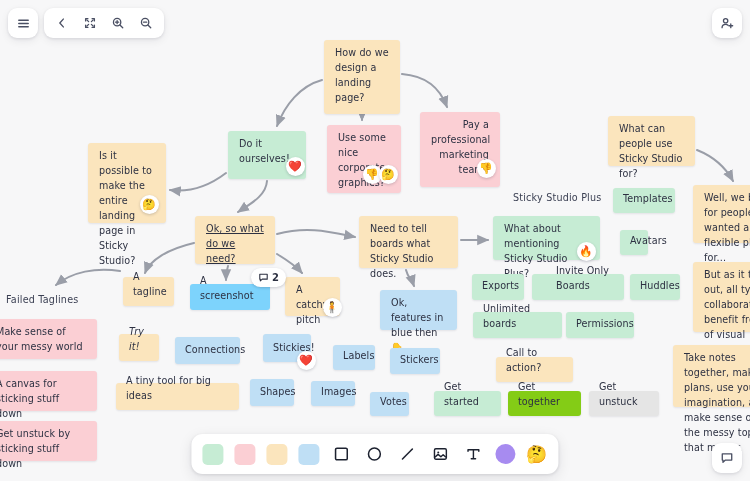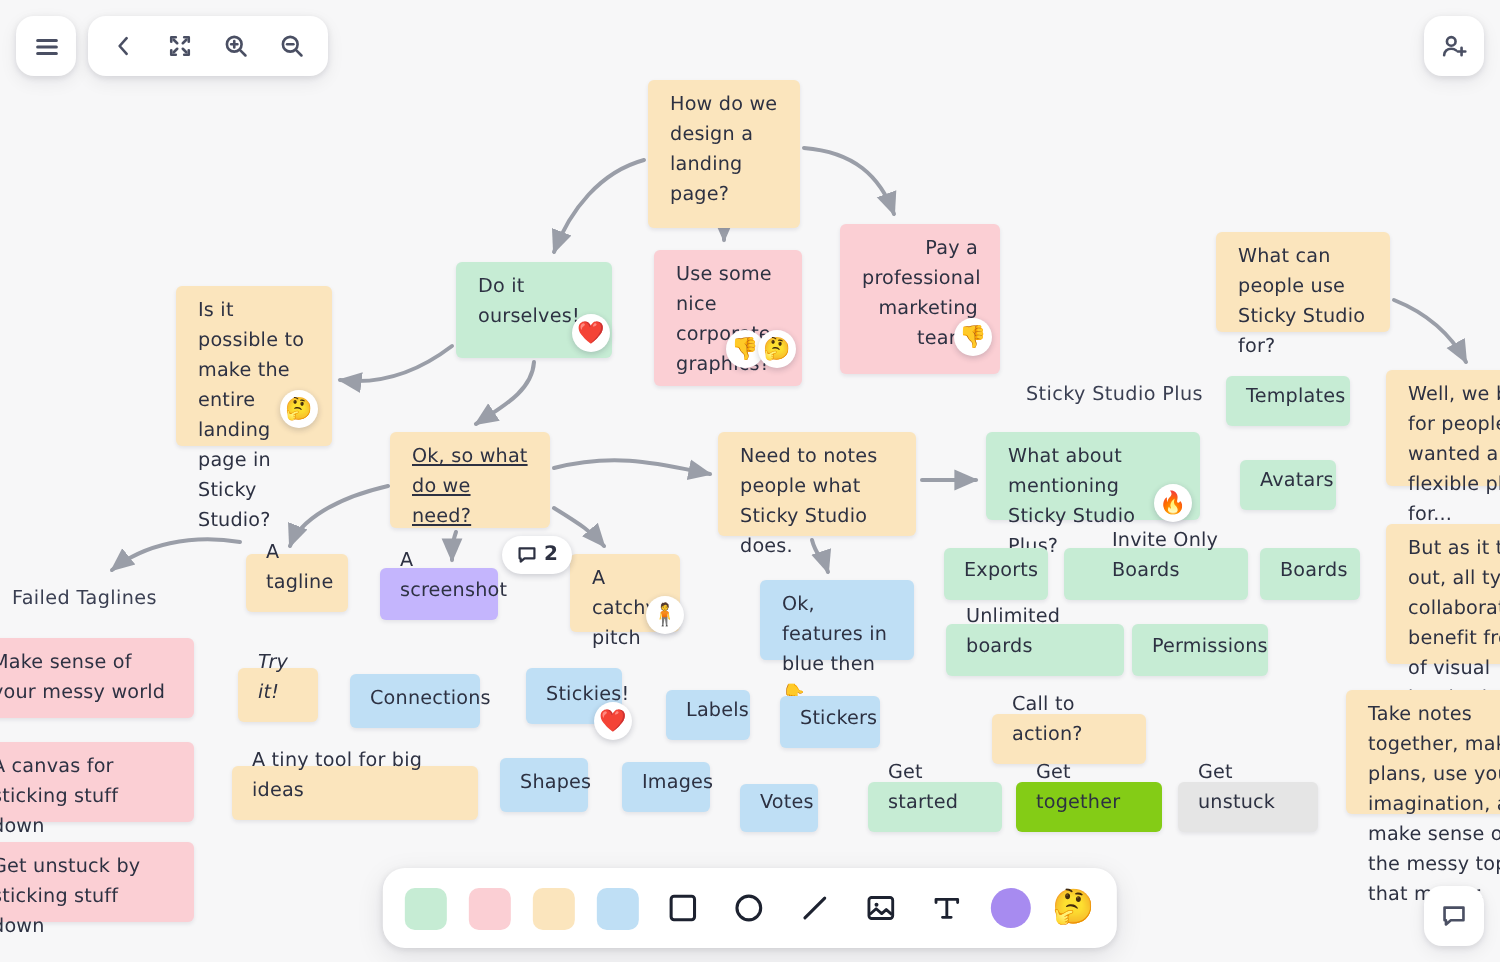--- a/index.html
+++ b/index.html
@@ -155,48 +155,48 @@
     </g>
   </svg>
 
   <div id="notes-layer">
       <div class="note" style="left: 324px; top: 40px; width: 76px; height: 74px; background: rgb(251, 229, 189);"><span>How do we design a landing page?</span></div>
       <div class="note" style="left: 228px; top: 131px; width: 78px; height: 48px; background: rgb(198, 236, 212);"><span>Do it ourselves!</span><div class="badge" style="left: 58px; top: 26px;">❤️</div></div>
       <div class="note" style="left: 327px; top: 125px; width: 74px; height: 68px; background: rgb(251, 207, 212);"><span>Use some nice corporate graphics?</span><div class="badge" style="left: 36px; top: 40px;">👎</div><div class="badge" style="left: 52px; top: 40px;">🤔</div></div>
       <div class="note" style="left: 420px; top: 112px; width: 80px; height: 75px; background: rgb(251, 207, 212); text-align: right;"><span>Pay a professional marketing team?</span><div class="badge" style="left: 57px; top: 47px;">👎</div></div>
       <div class="note" style="left: 88px; top: 143px; width: 78px; height: 80px; background: rgb(251, 229, 189);"><span>Is it possible to make the entire landing page in Sticky Studio?</span><div class="badge" style="left: 52px; top: 52px;">🤔</div></div>
       <div class="note" style="left: 195px; top: 216px; width: 80px; height: 48px; background: rgb(251, 229, 189); text-decoration: underline;"><span>Ok, so what do we need?</span></div>
-      <div class="note" style="left: 359px; top: 216px; width: 99px; height: 52px; background: rgb(251, 229, 189);"><span>Need to notes people what Sticky Studio does.</span></div>
+      <div class="note" style="left: 359px; top: 216px; width: 99px; height: 52px; background: rgb(251, 229, 189);"><span>Need to tell boards what Sticky Studio does.</span></div>
       <div class="note" style="left: 380px; top: 290px; width: 77px; height: 40px; background: rgb(191, 223, 245);"><span>Ok, features in blue then 👇</span></div>
       <div class="note" style="left: 493px; top: 216px; width: 107px; height: 44px; background: rgb(198, 236, 212);"><span>What about mentioning Sticky Studio Plus?</span><div class="badge" style="left: 84px; top: 26px;">🔥</div></div>
       <div class="note" style="left: 608px; top: 116px; width: 87px; height: 50px; background: rgb(251, 229, 189);"><span>What can people use Sticky Studio for?</span></div>
       <div class="note" style="left: 693px; top: 185px; width: 110px; height: 58px; background: rgb(251, 229, 189);"><span>Well, we built it for people who wanted a fun, flexible platform for...</span></div>
       <div class="note" style="left: 693px; top: 262px; width: 110px; height: 70px; background: rgb(251, 229, 189);"><span>But as it turns out, all types of collaboration benefit from a bit of visual inspiration of their own.</span></div>
       <div class="note" style="left: 673px; top: 345px; width: 110px; height: 62px; background: rgb(251, 229, 189);"><span>Take notes together, make plans, use your imagination, and make sense of the messy topics that matter.</span></div>
       <div class="note small center" style="left: 123px; top: 277px; width: 51px; height: 29px; background: rgb(251, 229, 189);">
         <span>A tagline</span>
       </div>
-      <div class="note small center" style="left: 190px; top: 284px; width: 59px; height: 26px; background: #c4b5fd;">
+      <div class="note small center" style="left: 190px; top: 284px; width: 80px; height: 26px; background: #7dd3fc;">
         <span>A screenshot</span>
       </div>
       <div class="note" style="left: 285px; top: 277px; width: 55px; height: 39px; background: rgb(251, 229, 189);"><span>A catchy pitch</span><div class="badge" style="left: 38px; top: 21px;">🧍</div></div>
       <div class="note small center" style="left: 613px; top: 188px; width: 62px; height: 25px; background: rgb(198, 236, 212);">
         <span>Templates</span>
       </div>
-      <div class="note small center" style="left: 620px; top: 230px; width: 48px; height: 25px; background: rgb(198, 236, 212);">
+      <div class="note small center" style="left: 620px; top: 230px; width: 28px; height: 25px; background: rgb(198, 236, 212);">
         <span>Avatars</span>
       </div>
       <div class="note small center" style="left: 472px; top: 274px; width: 52px; height: 26px; background: rgb(198, 236, 212);">
         <span>Exports</span>
       </div>
       <div class="note small center" style="left: 532px; top: 274px; width: 92px; height: 26px; background: rgb(198, 236, 212); padding-left: 24px;">
         <span>Invite Only Boards</span>
       </div>
       <div class="note small center" style="left: 630px; top: 274px; width: 50px; height: 26px; background: rgb(198, 236, 212);">
-        <span>Boards</span>
+        <span>Huddles</span>
       </div>
       <div class="note small center" style="left: 473px; top: 312px; width: 89px; height: 26px; background: rgb(198, 236, 212);">
         <span>Unlimited boards</span>
       </div>
       <div class="note small center" style="left: 566px; top: 312px; width: 68px; height: 26px; background: rgb(198, 236, 212);">
         <span>Permissions</span>
       </div>
       <div class="note small center" style="left: 119px; top: 334px; width: 40px; height: 27px; background: rgb(251, 229, 189); font-style: italic;">
         <span>Try it!</span>
       </div>

